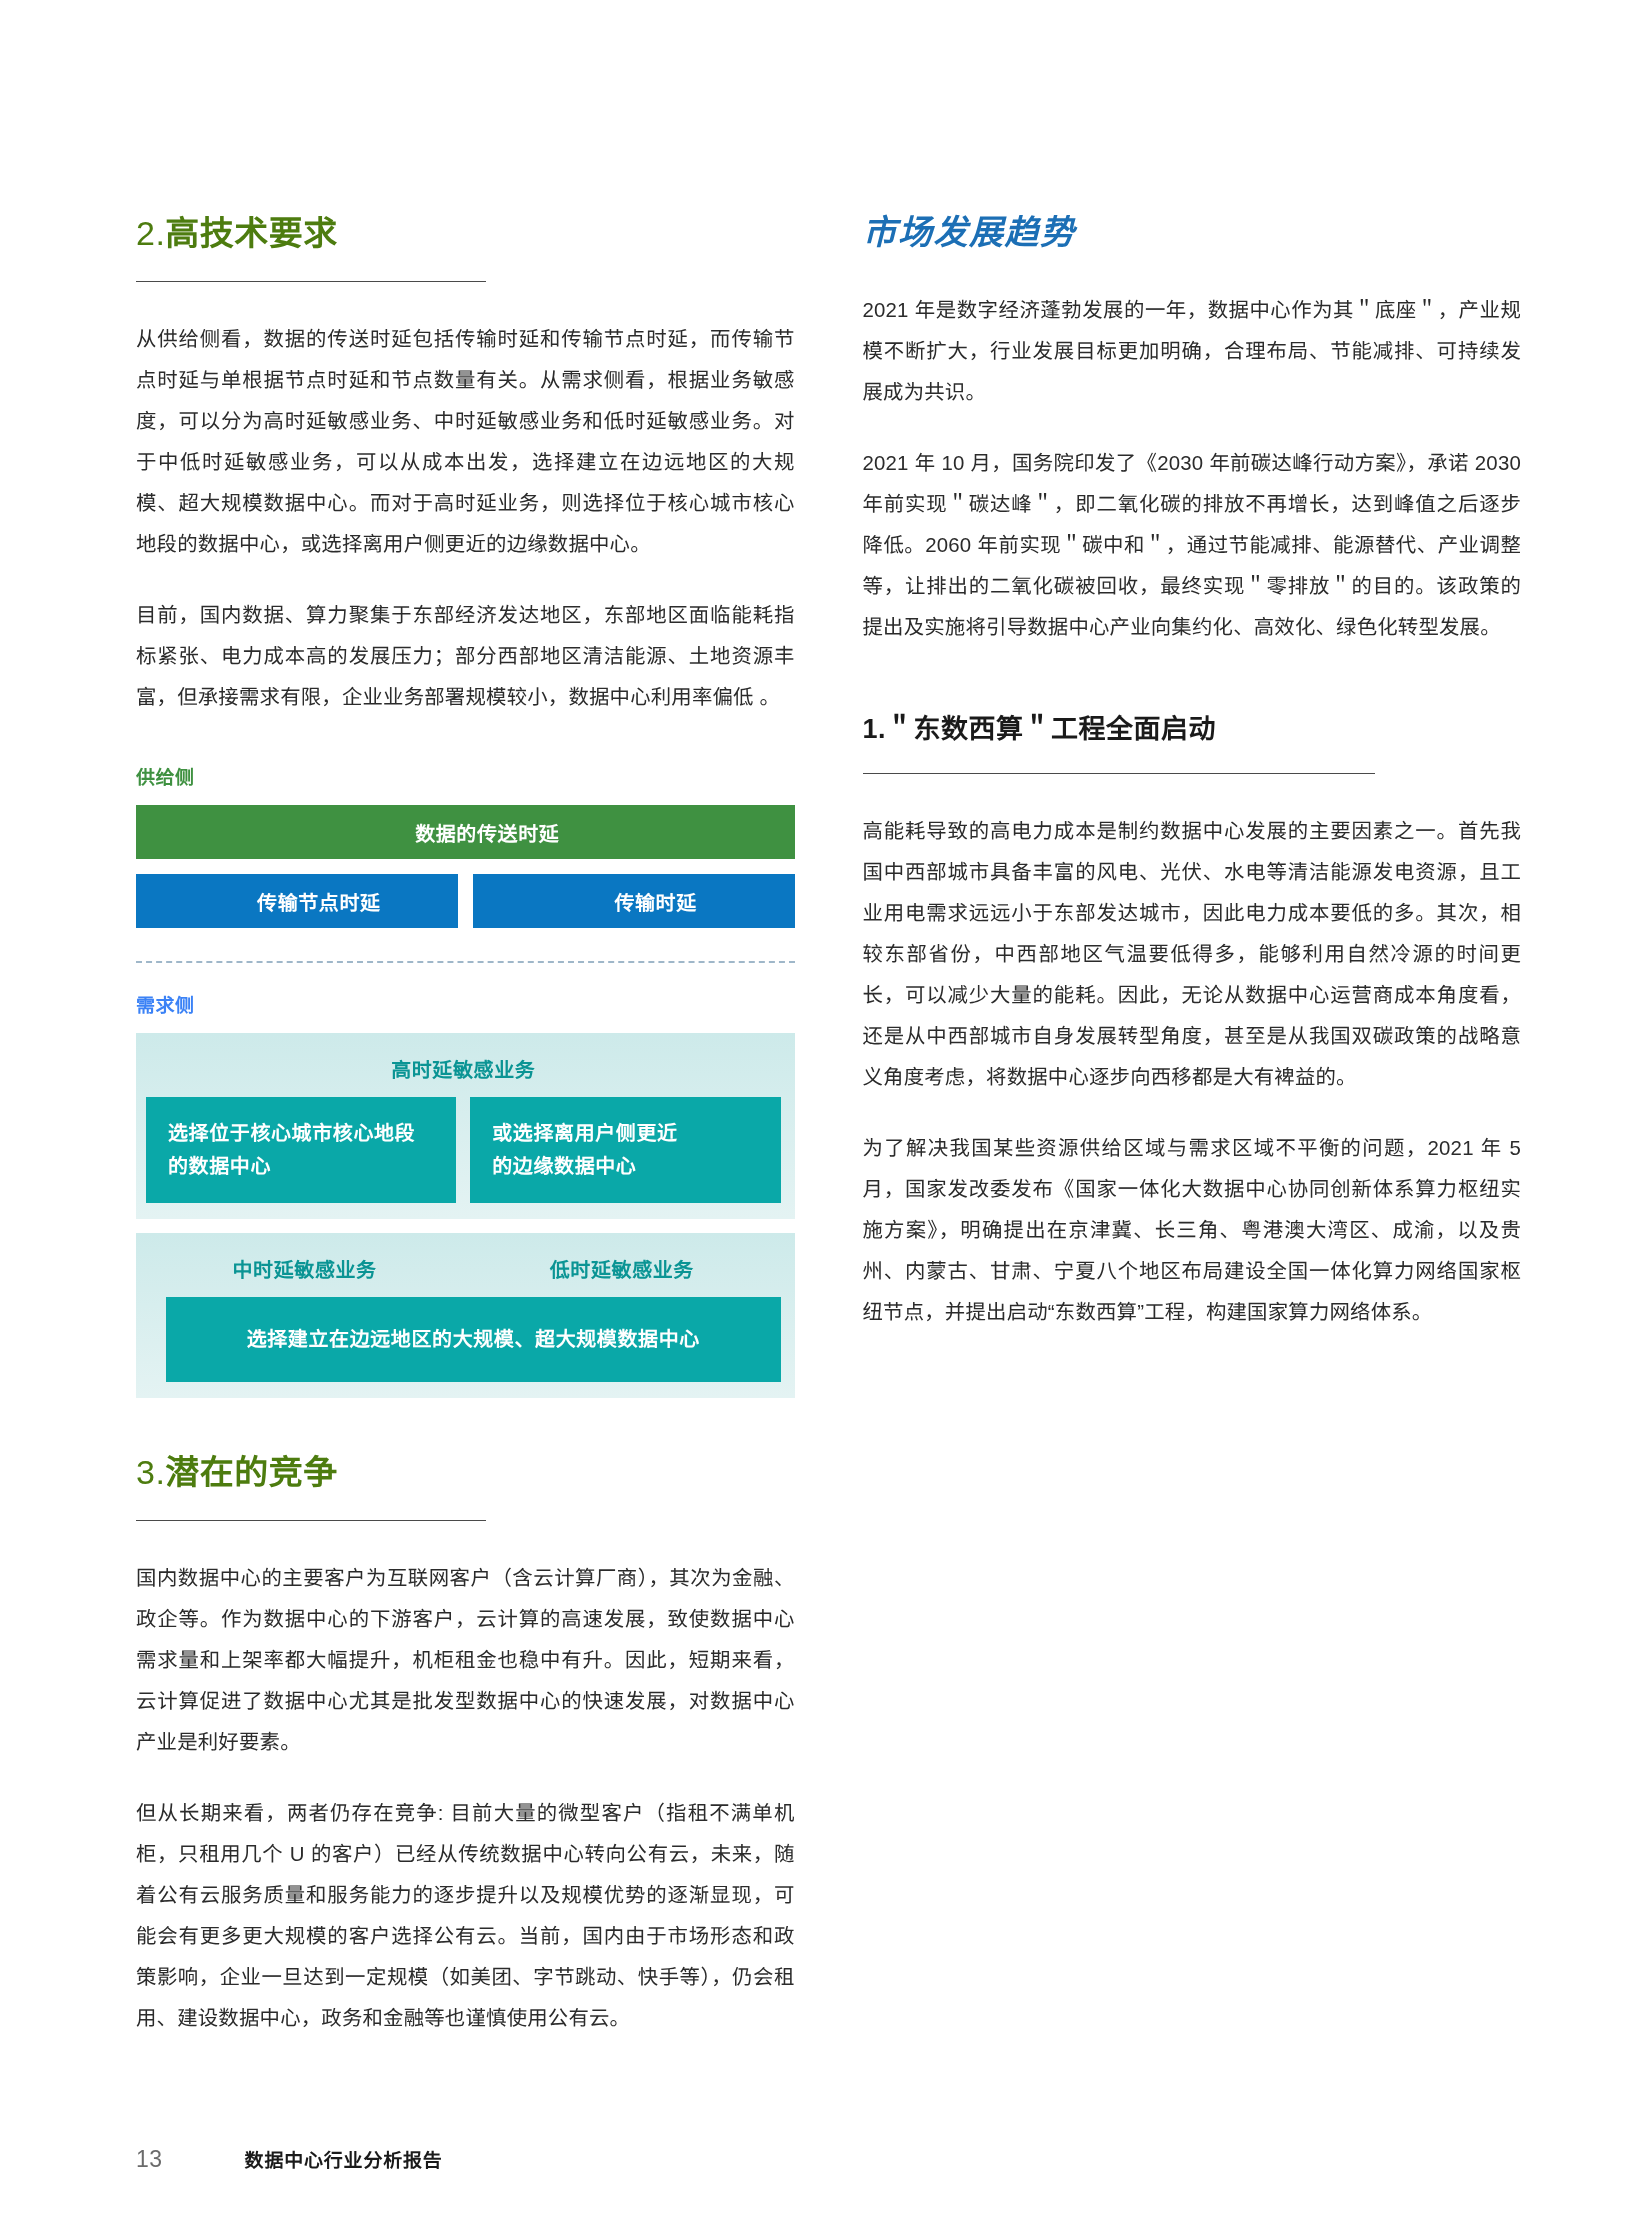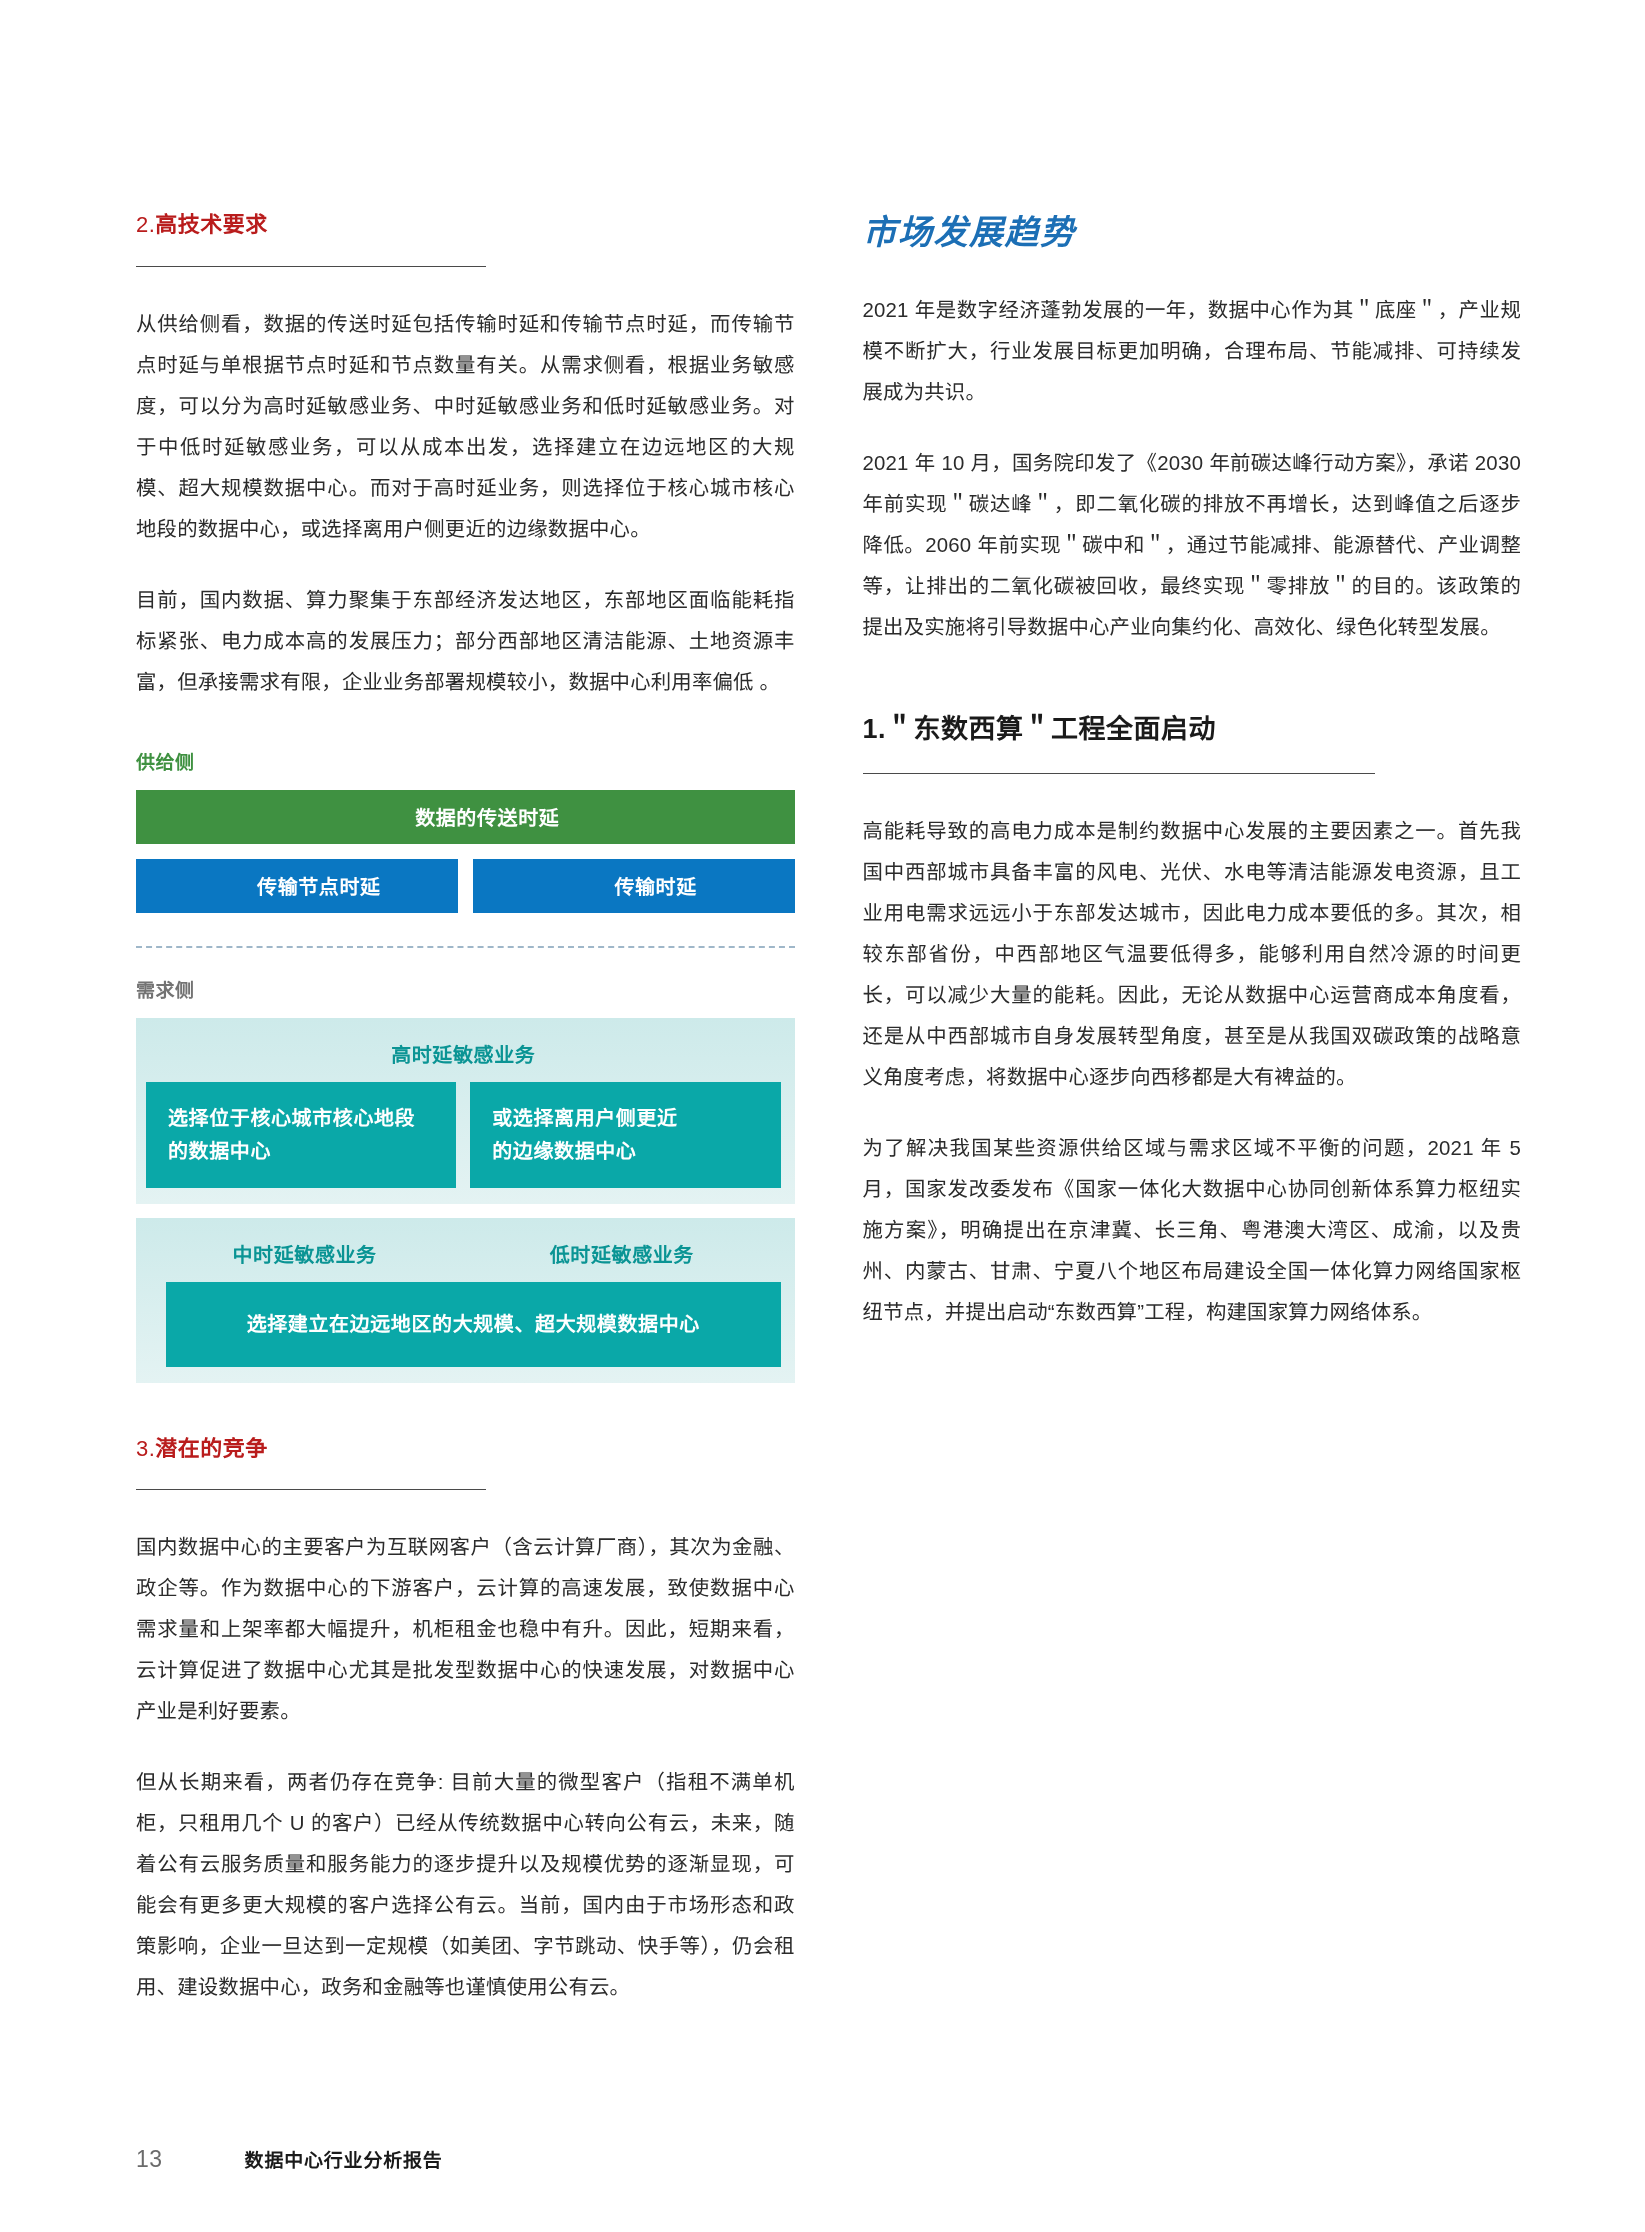--- a/index.html
+++ b/index.html
@@ -25,23 +25,23 @@
     left: 136px;
     top: 211px;
     width: 1385px;
     display: flex;
     gap: 68px;
   }
   .col { width: 659px; }
 
   
   .h-sec {
-    font-size: 22px;
-    font-weight: 700;
-    color: #b91c1c;
+    font-size: 34px;
+    font-weight: 700;
+    color: #4d7c0f;
     letter-spacing: 0.5px;
     line-height: 1.3;
   }
   .h-sec .num { font-weight: 400; }
 
   .rule {
     height: 1px;
     background: #4a4a4a;
     width: 350px;
     margin-top: 26px;
@@ -85,21 +85,21 @@
   .lbl-supply {
     font-size: 19px;
     font-weight: 700;
     color: #3f9141;
     margin-bottom: 16px;
     letter-spacing: 0.5px;
   }
   .lbl-demand {
     font-size: 19px;
     font-weight: 700;
-    color: #737373;
+    color: #3b82f6;
     margin-bottom: 16px;
     letter-spacing: 0.5px;
   }
 
   .bar {
     display: flex;
     align-items: center;
     justify-content: center;
     color: #ffffff;
     font-weight: 700;

